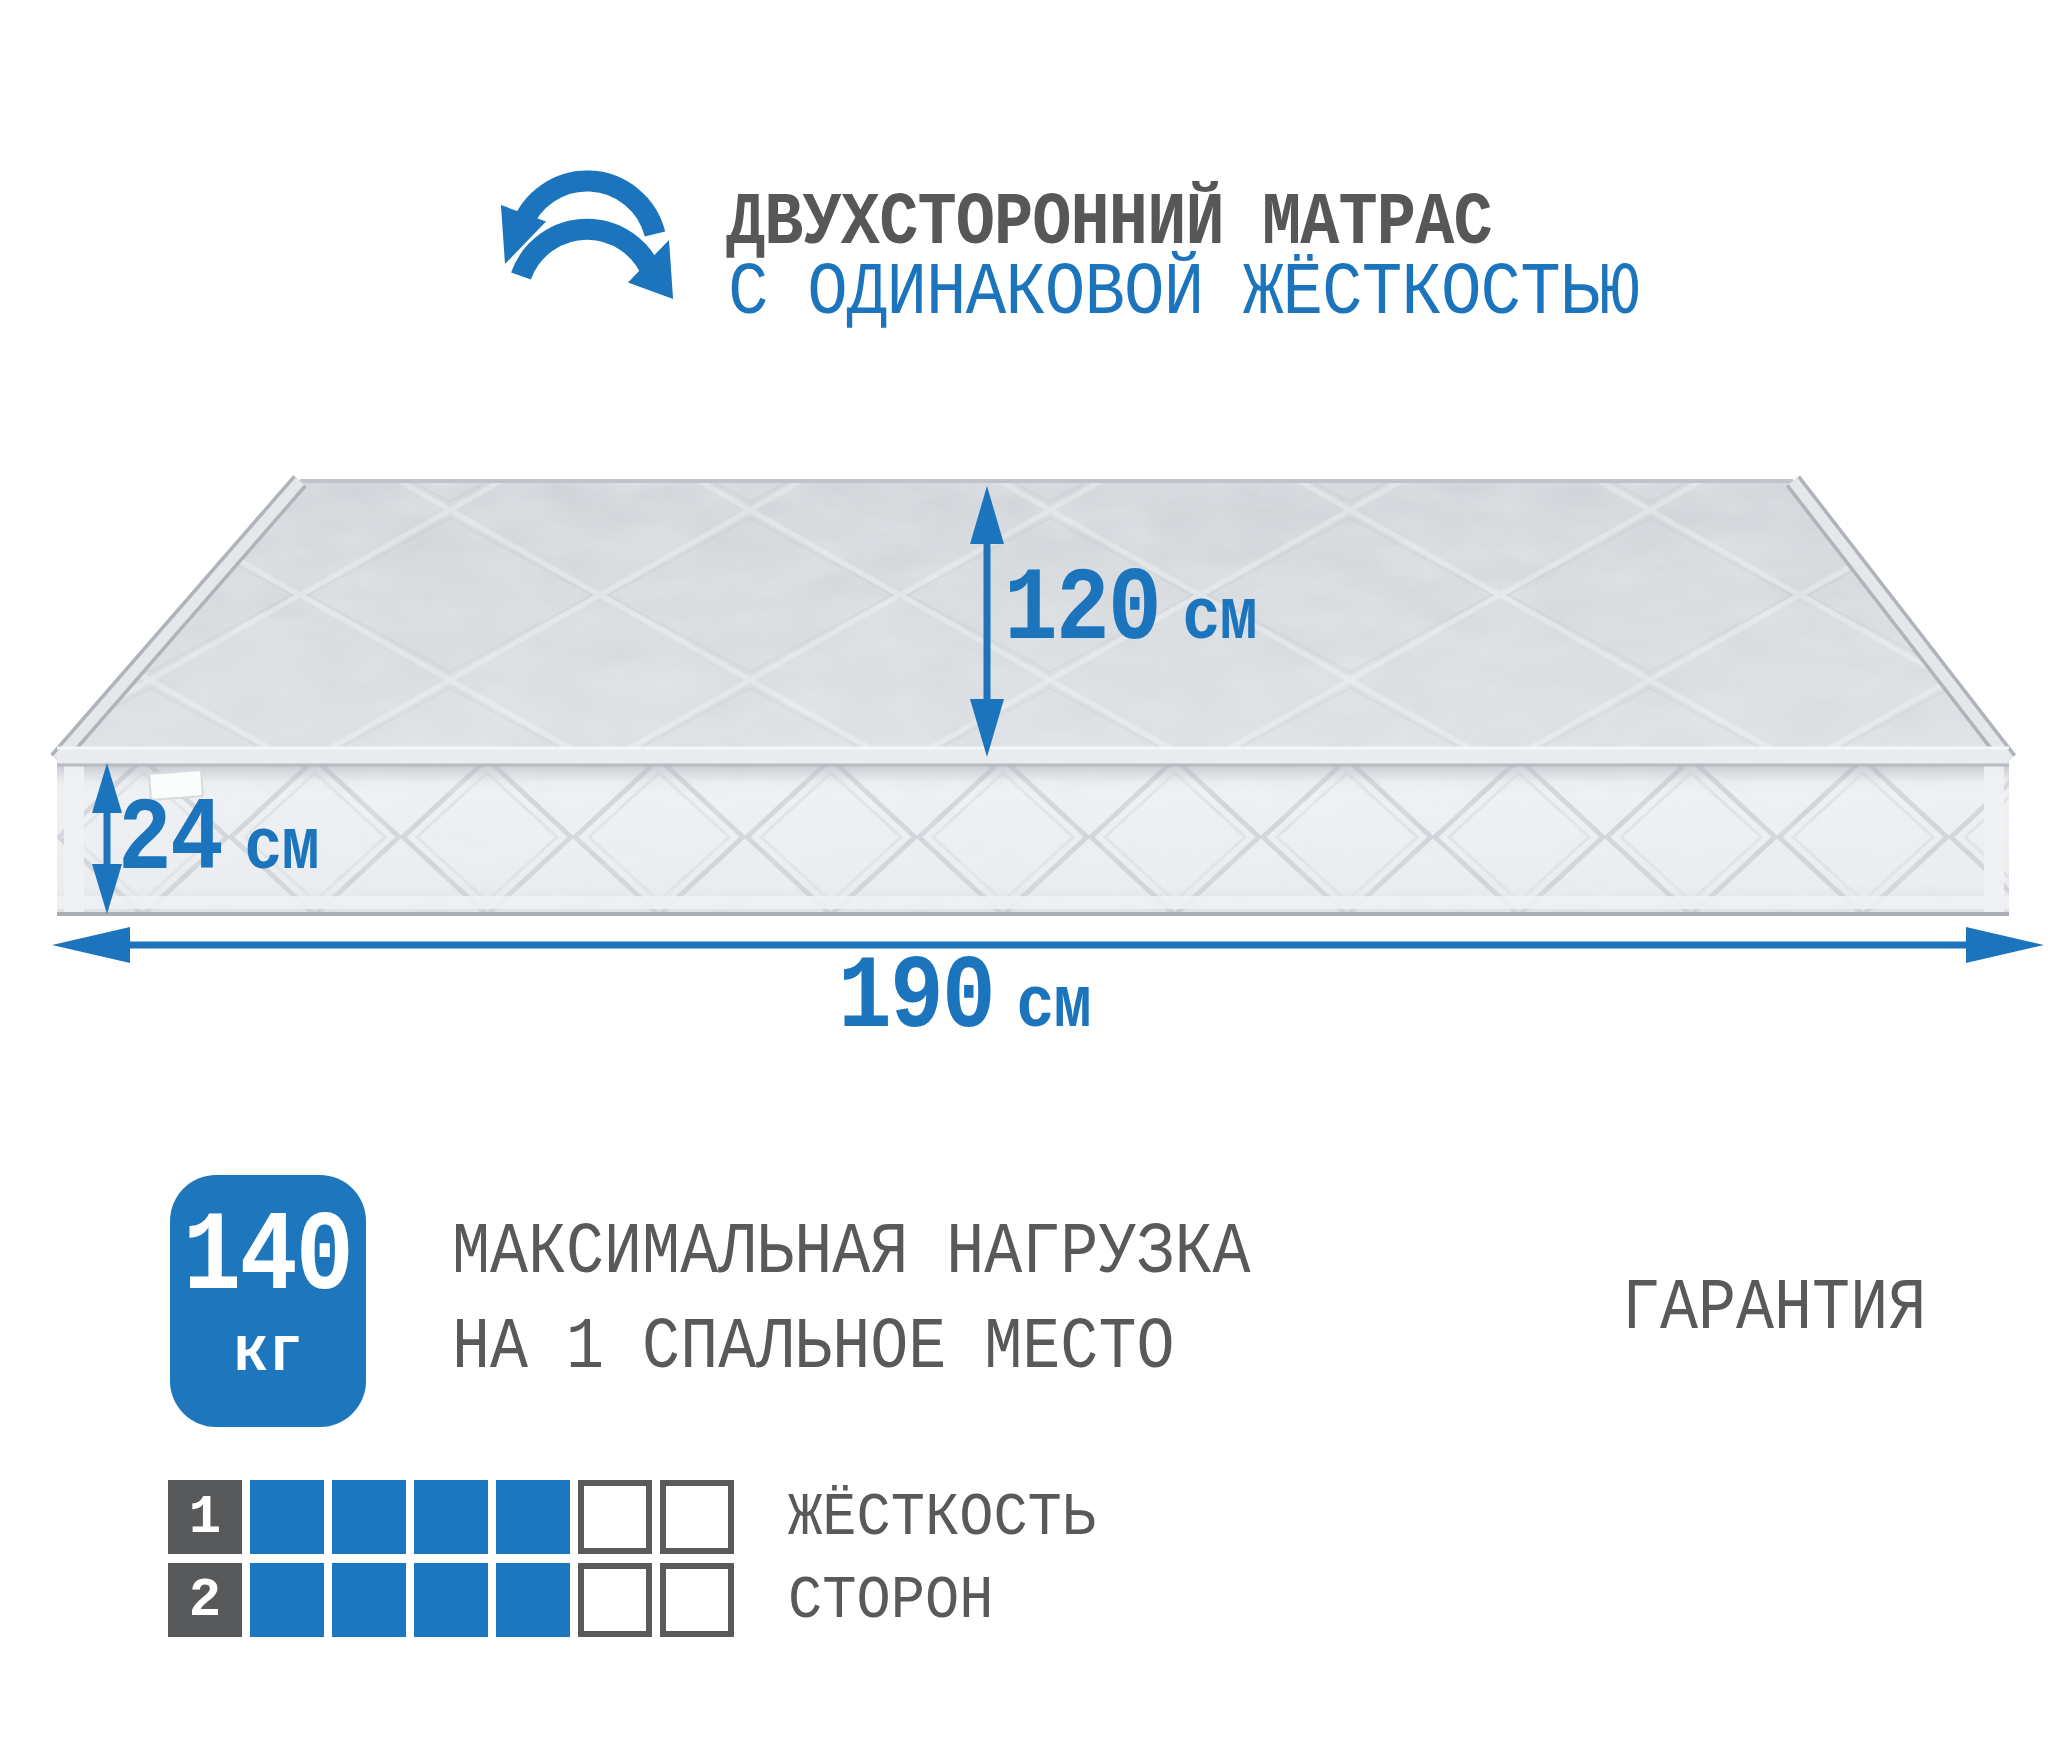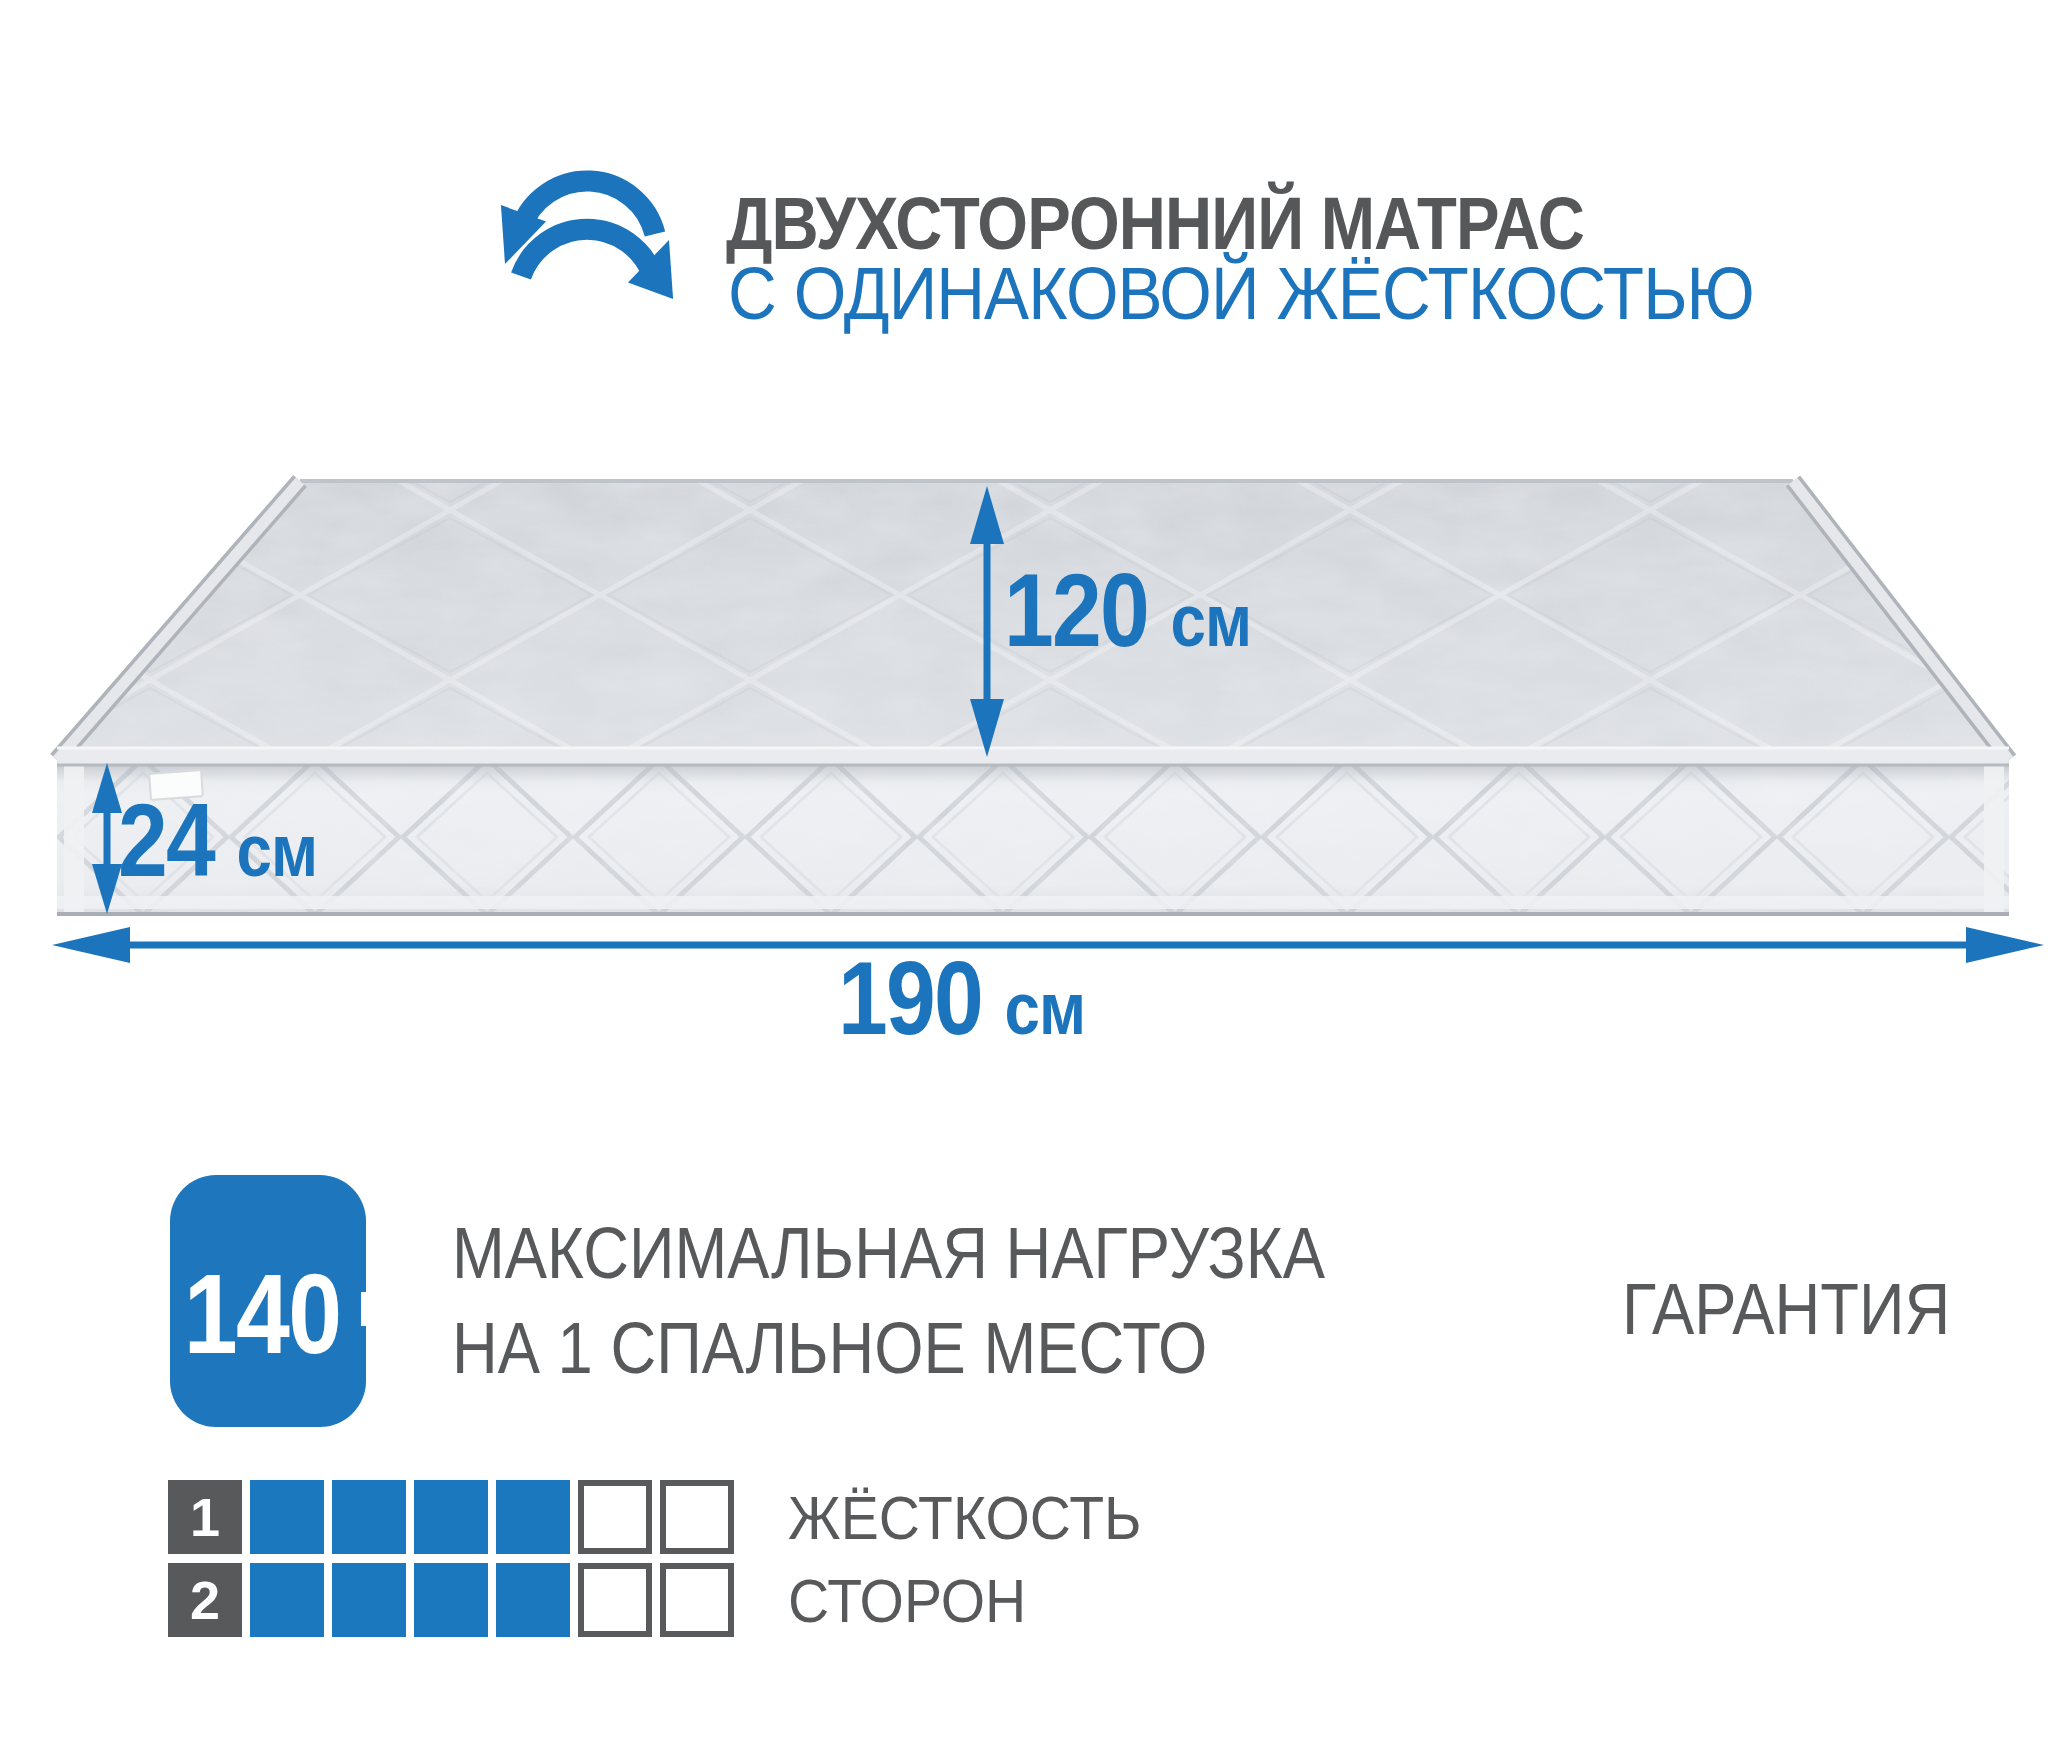--- a/index.html
+++ b/index.html
@@ -1,37 +1,37 @@
 <!DOCTYPE html>
 <html><head>
 <meta charset="utf-8">
 <style>
   html,body{margin:0;padding:0;background:#fff;}
   .stage{position:relative;width:2048px;height:1757px;background:#ffffff;overflow:hidden;
-         font-family:Liberation Sans, sans-serif;color:#58595B;}
+         font-family:Liberation Mono, monospace;color:#58595B;}
   .abs{position:absolute;}
 
   
   .title{left:726px;top:186px;font-size:75px;font-weight:bold;color:#555759;
          letter-spacing:-1px;line-height:1;transform:scaleX(.87);transform-origin:left top;white-space:nowrap;}
   .subtitle{left:728px;top:256px;font-size:75px;font-weight:400;color:#1C75BC;
          letter-spacing:-1px;line-height:1;transform:scaleX(.9);transform-origin:left top;white-space:nowrap;}
 
   
   .dim{display:flex;align-items:baseline;color:#1C75BC;font-weight:bold;line-height:1;white-space:nowrap;
        transform:scaleX(.86);transform-origin:left top;}
   .dim .val{font-size:104px;letter-spacing:-2px;}
   .dim .unit{font-size:74px;margin-left:26px;letter-spacing:-1px;}
   .dim-depth{left:1004px;top:558px;}
   .dim-height{left:118px;top:788px;}
   .dim-length{left:838px;top:946px;}
 
   
   .badge{width:196px;height:252px;border-radius:46px;background:#1E76BC;color:#fff;
-         display:flex;flex-direction:row;align-items:center;justify-content:flex-start;}
+         display:flex;flex-direction:column;align-items:center;justify-content:flex-start;}
   .badge .bval{font-size:114px;font-weight:bold;line-height:1;margin-top:26px;letter-spacing:-2px;
                transform:scaleX(.85);transform-origin:center;}
   .badge .bunit{font-size:64px;font-weight:bold;line-height:1;margin-top:6px;
                transform:scaleX(.9);transform-origin:center;}
   .badge1{left:170px;top:1175px;}
   .badge2{left:1357px;top:1172px;}
   .badge-label{font-size:72px;line-height:1.32;color:#58595B;letter-spacing:0;
                transform:scaleX(.88);transform-origin:left top;white-space:nowrap;}
   .label-load{left:452px;top:1206px;}
   .label-warranty{left:1622px;top:1262px;}

